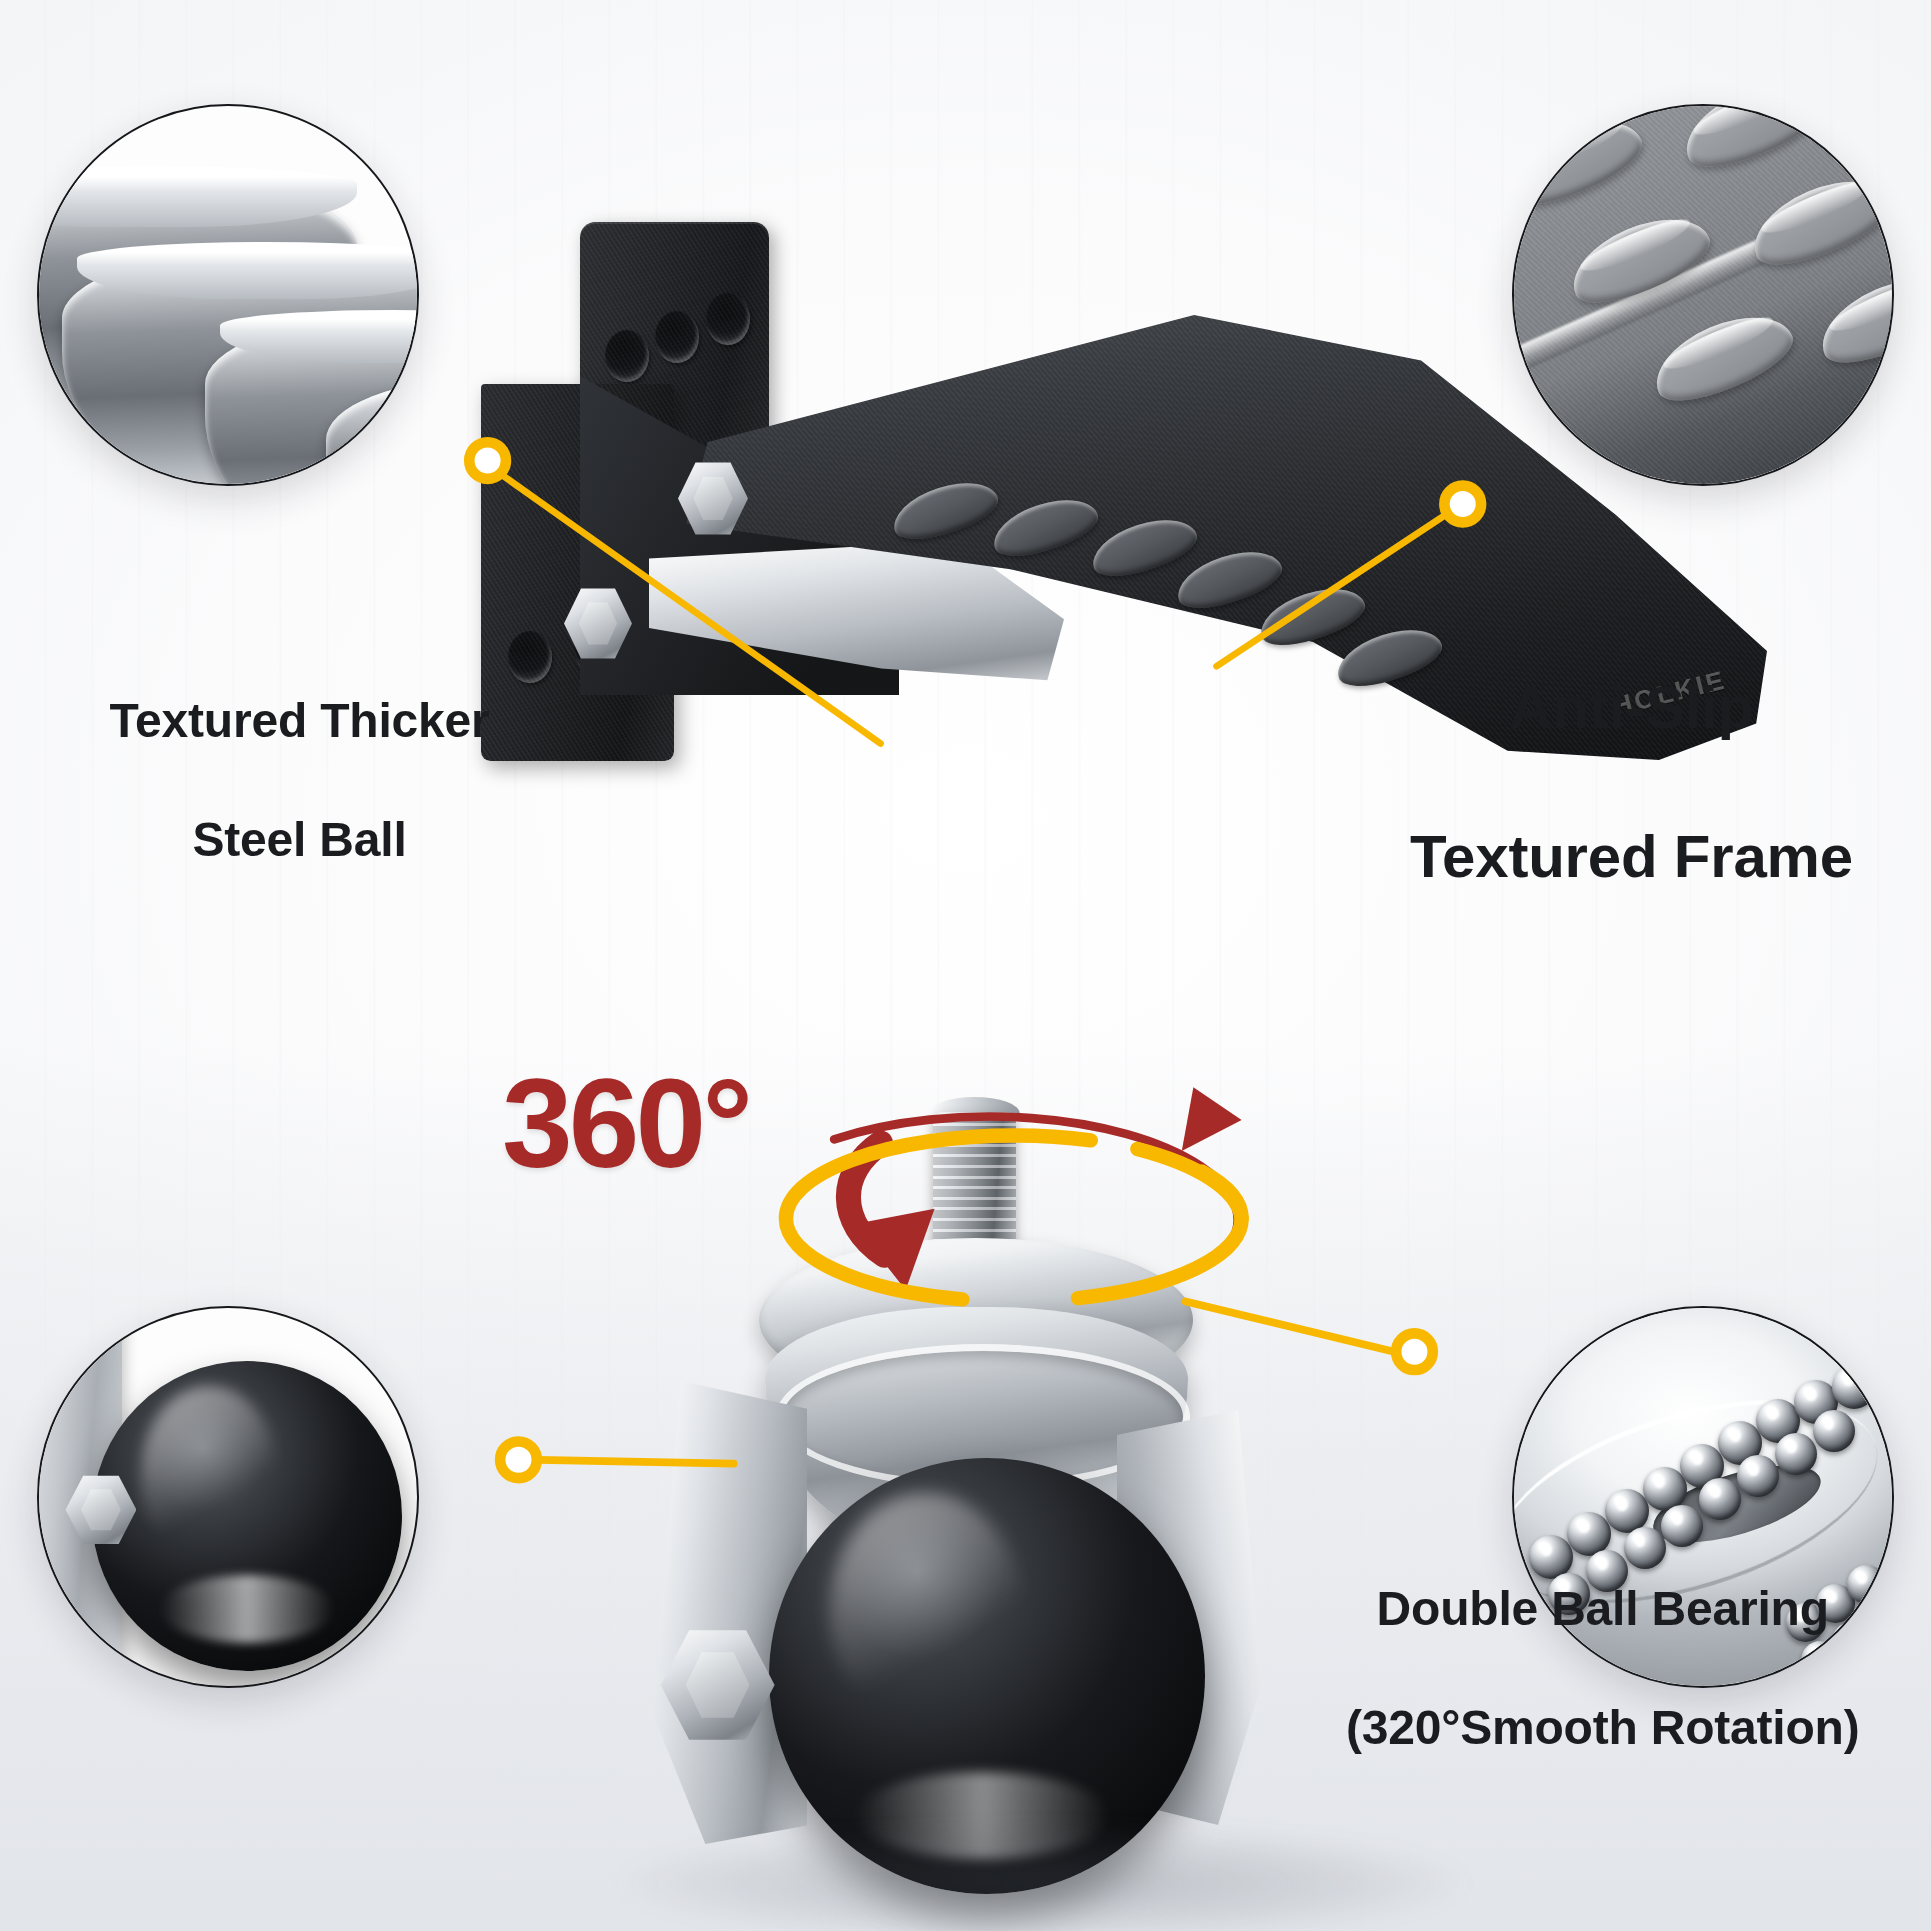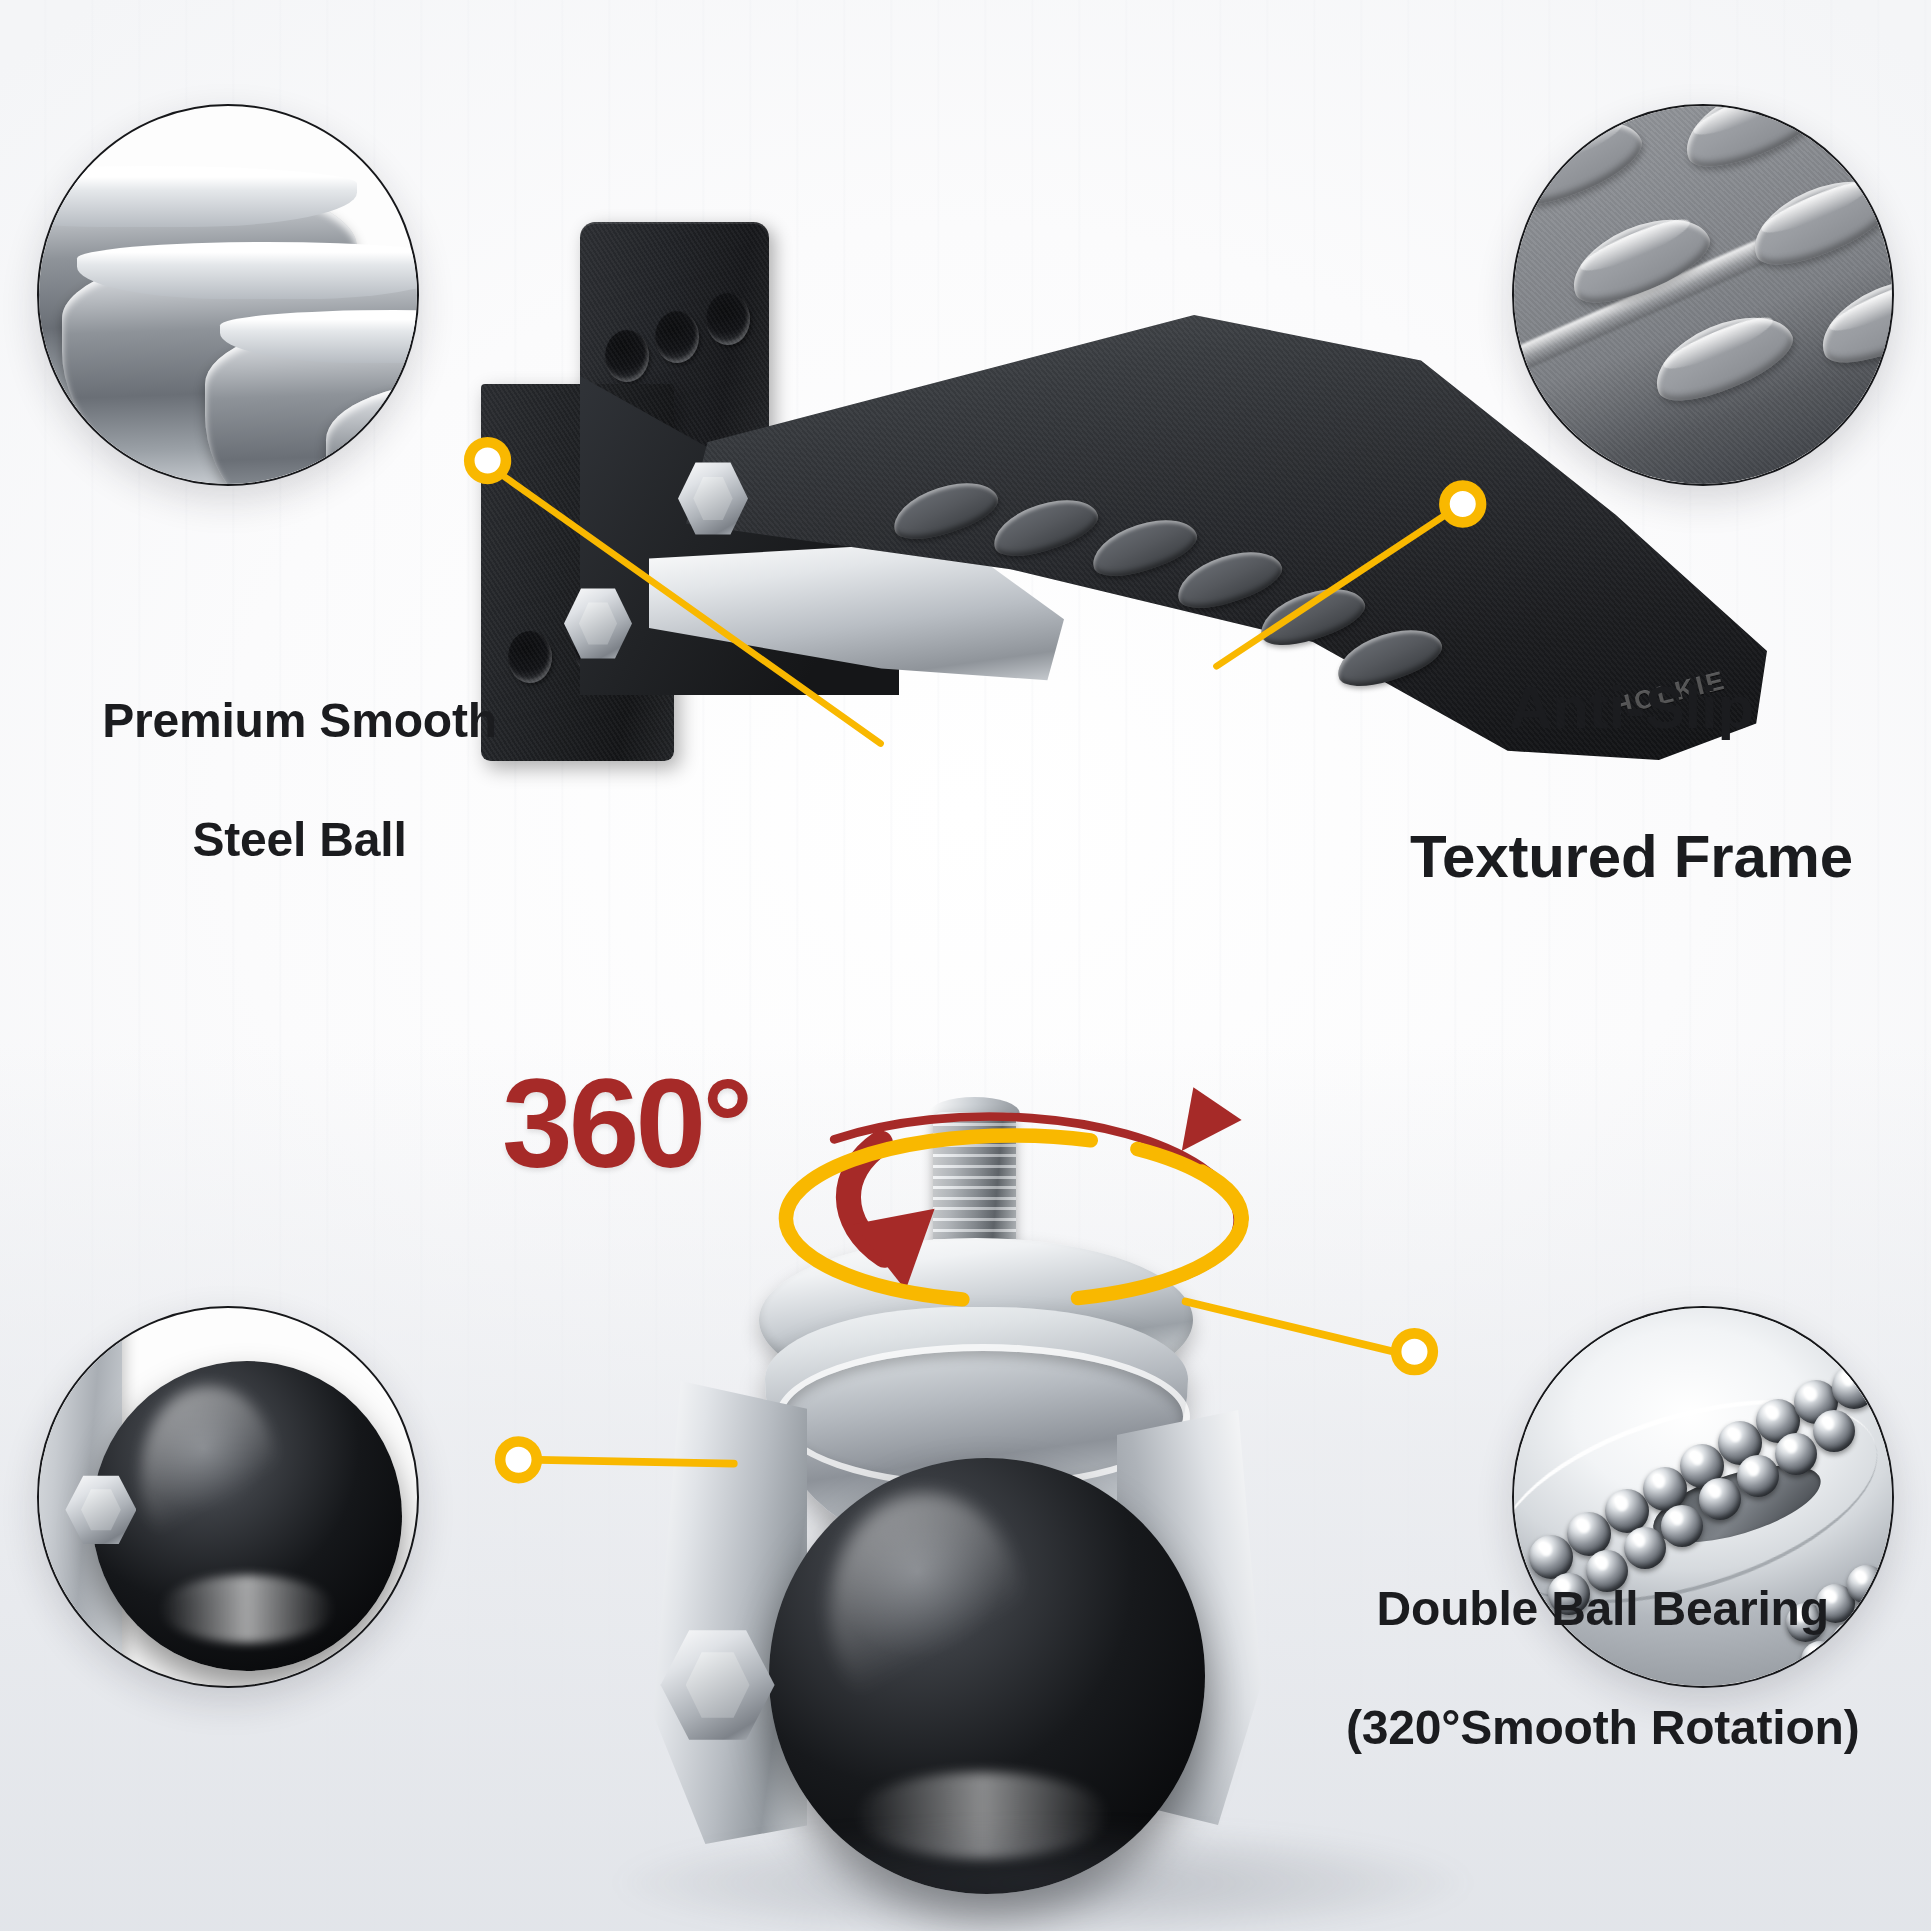--- a/index.html
+++ b/index.html
@@ -488,21 +488,21 @@
       <div class="ball" style="left:72%;top:78%;width:39px;height:39px;"></div>
       <div class="ball" style="left:80%;top:73%;width:39px;height:39px;"></div>
       <div class="ball" style="left:88%;top:68%;width:39px;height:39px;"></div>
       <div class="ball" style="left:76%;top:88%;width:39px;height:39px;"></div>
       <div class="ball" style="left:84%;top:83%;width:39px;height:39px;"></div>
       <div class="ball" style="left:92%;top:78%;width:39px;height:39px;"></div>
     </div>
   </div>
 
   <div class="caption" id="cap-steel">
-    <div>Premium Smooth</div>
+    <div>Textured Thicker</div>
     <div>Steel Ball</div>
   </div>
 
   <div class="caption" id="cap-pedal">
     <div>Anti-Slip</div>
     <div>Textured Frame</div>
   </div>
 
 
   <div class="caption" id="cap-bearing">

